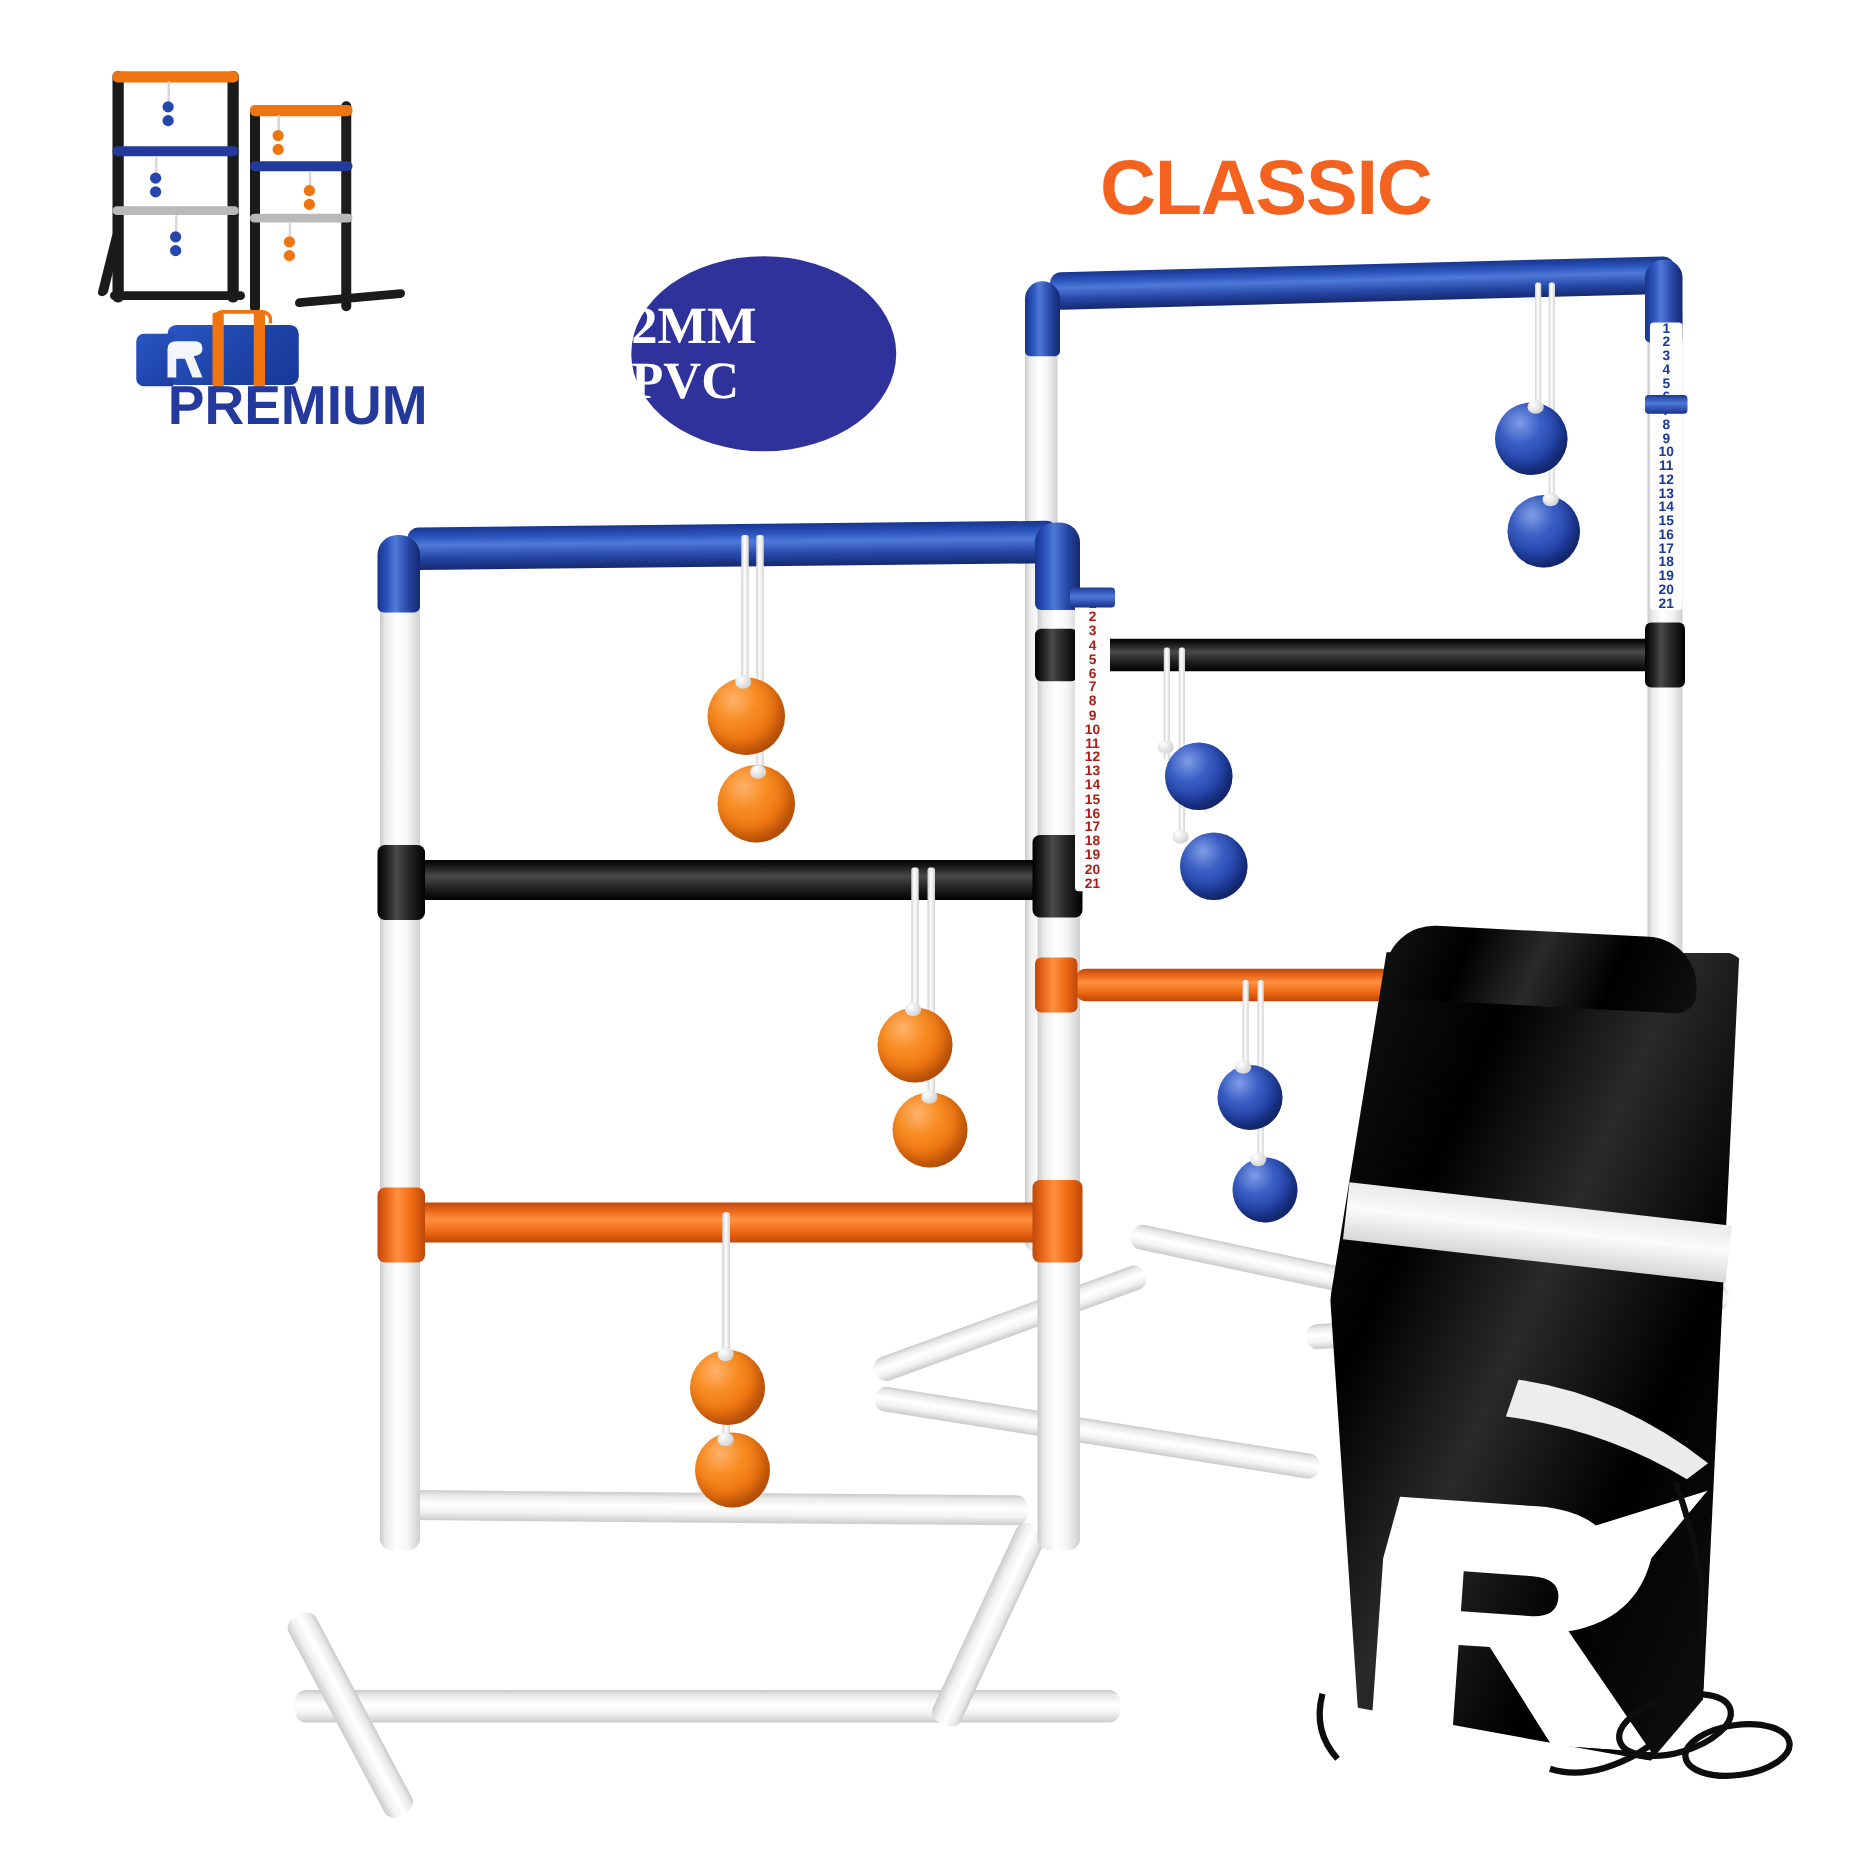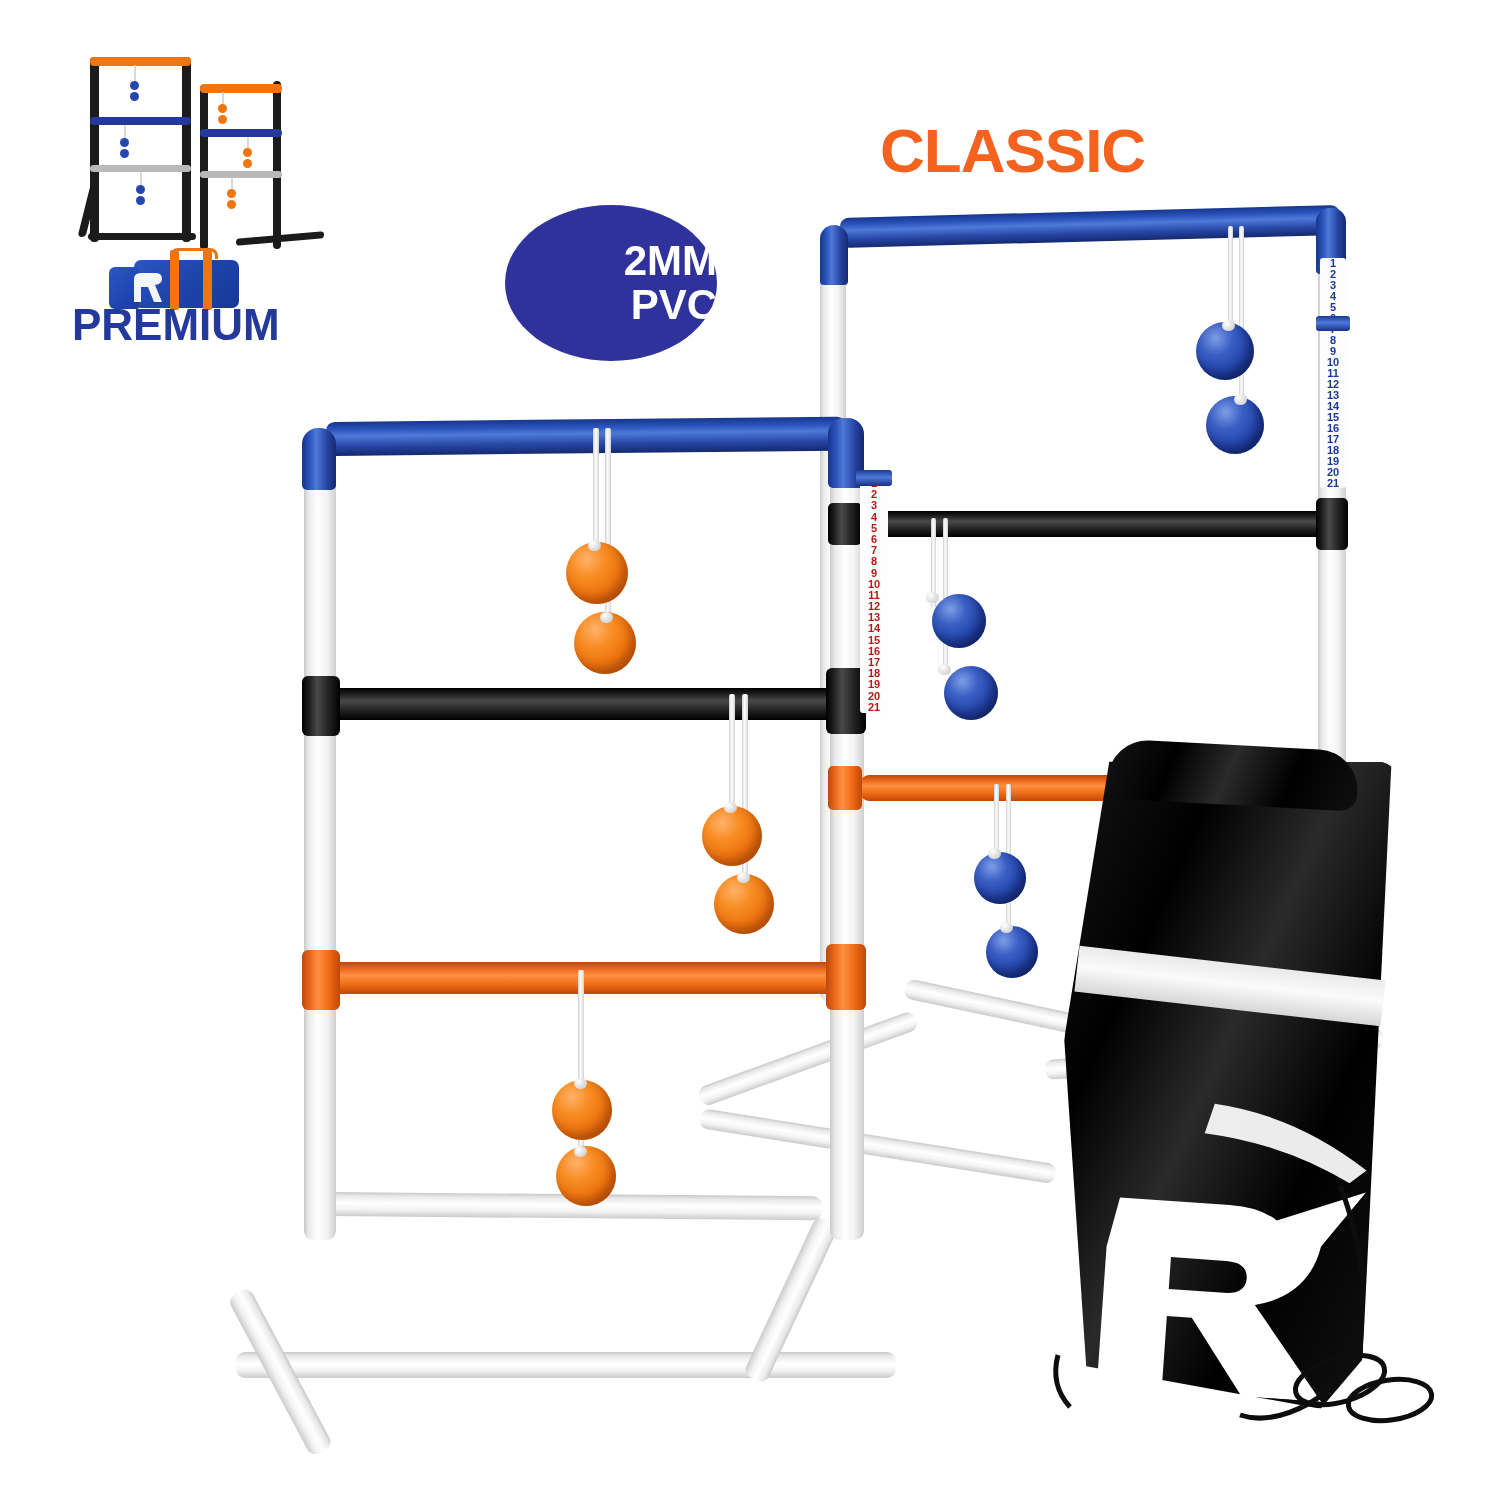--- a/index.html
+++ b/index.html
@@ -54,22 +54,22 @@
     background:radial-gradient(circle at 34% 28%,#7e9ce6 0%,#3a5fc4 30%,#2546ad 58%,#132a74 100%);
     box-shadow:inset -5px -6px 10px rgba(5,15,60,.5);
   }
   .knot{position:absolute;width:13px;height:11px;border-radius:50%;
         background:radial-gradient(circle at 35% 30%,#fff,#c3c3c3);z-index:8;}
 
   
   #classic-label{position:absolute;font-weight:bold;letter-spacing:-1px;}
   #premium-label{position:absolute;font-weight:bold;letter-spacing:0px;}
   #pvc-badge{position:absolute;border-radius:50%;display:flex;flex-direction:column;
-             align-items:flex-end;justify-content:center;color:#fff;font-weight:bold;
-             line-height:1.05;}
+             align-items:flex-start;justify-content:center;color:#fff;font-weight:bold;
+             line-height:1.05;font-family:Liberation Serif, serif;}
 
   
   #premium-inset{position:absolute;}
   .ip{position:absolute;border-radius:4px;}
   .ibag{position:absolute;border-radius:7px;}
 
   
   #carry-bag{position:absolute;z-index:20;}
   .bagbody{position:absolute;background:linear-gradient(110deg,#141414 0%,#000 26%,#2a2a2a 48%,#000 72%,#101010 100%);}
   .bagband{position:absolute;background:linear-gradient(to bottom,#e9e9e9,#fbfbfb 45%,#d6d6d6);}
@@ -121,21 +121,21 @@
     <div class="ibag" style="left:39px;top:222px;width:30px;height:42px;
          background:linear-gradient(140deg,#2a56c4,#1a3ea2);border-radius:6px 2px 2px 6px;"></div>
     <div class="ip" style="left:100px;top:205px;width:9px;height:60px;background:#ef7510;border-radius:2px;"></div>
     <div class="ip" style="left:133px;top:205px;width:9px;height:60px;background:#ef7510;border-radius:2px;"></div>
     <div class="ip" style="left:100px;top:203px;width:42px;height:8px;border-radius:8px 8px 0 0;border:3px solid #ef7510;border-bottom:none;background:transparent;"></div>
     <svg style="position:absolute;left:58px;top:224px;width:40px;height:34px;" viewBox="0 0 40 34">
       <path d="M6 33 L6 10 Q6 4 13 4 L28 4 Q34 4 34 10 Q34 15 27 16 L34 33 L26 33 L20 18 L13 18 L13 33 Z" fill="#ffffff" opacity="0.95"></path>
     </svg>
   </div>
 
-  <div id="premium-label" style="left:72px;top:300px;width:270px;font-size:44px;color:#23399b;text-align:left;">PREMIUM</div>
+  <div id="premium-label" style="left:72px;top:300px;width:270px;font-size:44px;color:#23399b;text-align:right;">PREMIUM</div>
 
   <div id="pvc-badge" style="left:505px;top:205px;width:212px;height:156px;background:#2f329a;font-size:42px;">
     <div>2MM</div>
     <div>PVC</div>
   </div>
 
   <div id="classic-label" style="left:880px;top:115px;font-size:62px;color:#f4621f;">CLASSIC</div>
 
   <div>
 

